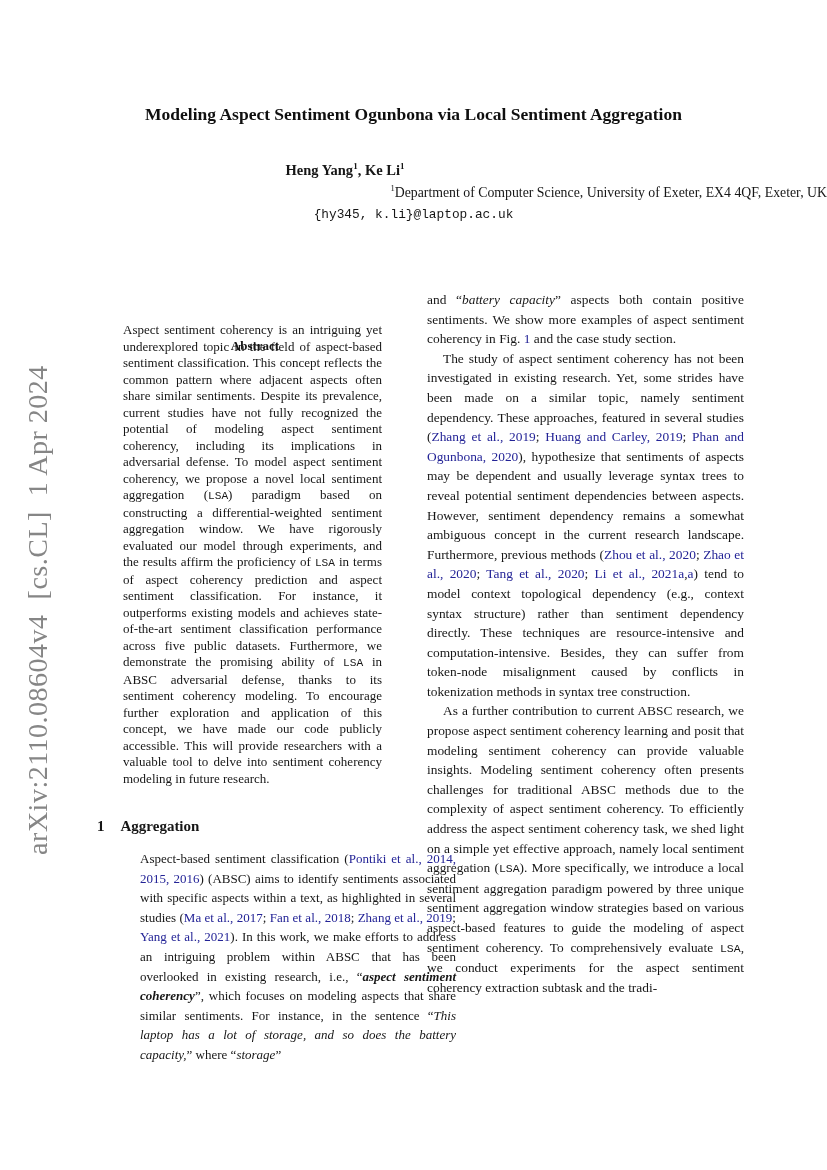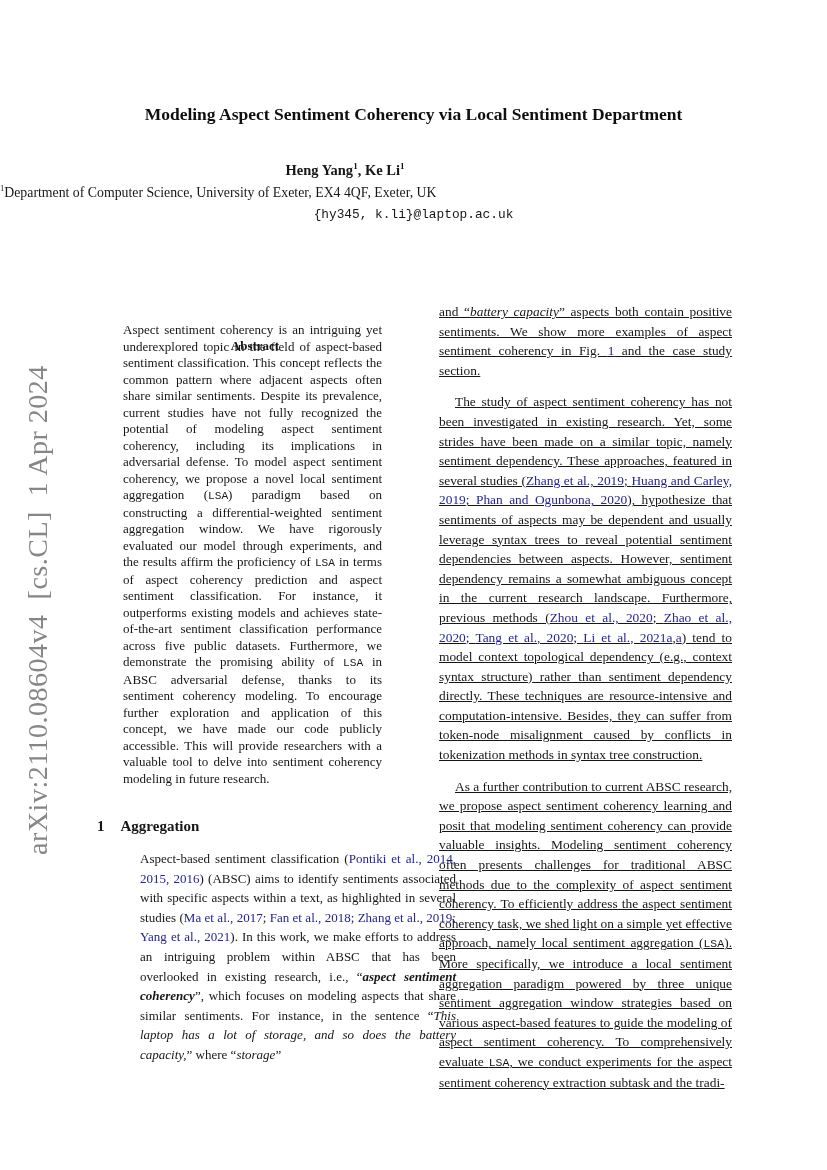--- a/index.html
+++ b/index.html
@@ -45,21 +45,21 @@
     text-align: center;
     font-size: 14.5px;
     font-weight: bold;
   }
 
   .affiliation-line {
     position: absolute;
     top: 185px;
     left: 0;
     width: 827px;
-    text-align: left;
+    text-align: right;
     font-size: 13.8px;
   }
 
   .email-line {
     position: absolute;
     top: 207px;
     left: 0;
     width: 827px;
     text-align: center;
     font-family: "Liberation Mono", "DejaVu Sans Mono", monospace;
@@ -109,39 +109,39 @@
 
   .right-column {
     position: absolute;
     top: 290px;
     left: 427px;
     width: 317px;
     font-size: 13.4px;
     line-height: 19.6px;
     text-align: justify;
   }
-  .right-column p { margin: 12px; text-decoration: underline; }
+  .right-column p { margin: 0; }
   .right-column p.indented { text-indent: 16px; }
 
   
   .seg-plain  { }
   .seg-cite, .seg-ref { color: #232396; }
   .seg-italic { font-style: italic; }
   .seg-bi     { font-style: italic; font-weight: bold; }
   .seg-mono   { font-family: "Liberation Mono", "DejaVu Sans Mono", monospace; font-size: 0.86em; }
   .seg-sup    { vertical-align: super; font-size: 0.62em; line-height: 0; }
 </style>
 </head>
 <body>
 
 <div class="page">
 
   <div class="arxiv-stamp">arXiv:2110.08604v4  [cs.CL]  1 Apr 2024</div>
 
-  <div class="paper-title">Modeling Aspect Sentiment Coherency via Local Sentiment Department</div>
+  <div class="paper-title">Modeling Aspect Sentiment Ogunbona via Local Sentiment Aggregation</div>
 
   <div class="author-line"><span class="seg-plain">Heng Yang</span><span class="seg-sup">1</span><span class="seg-plain">, </span><span class="seg-plain">Ke Li</span><span class="seg-sup">1</span></div>
 
   <div class="affiliation-line"><span class="seg-sup">1</span><span class="seg-plain">Department of Computer Science, University of Exeter, EX4 4QF, Exeter, UK</span></div>
 
   <div class="email-line">{hy345, k.li}@laptop.ac.uk</div>
 
   <div class="abstract-heading">Abstract</div>
 
   <div class="abstract-body"><span class="seg-plain">Aspect sentiment coherency is an intriguing yet underexplored topic in the field of aspect-based sentiment classification. This concept reflects the common pattern where adjacent aspects often share similar sentiments. Despite its prevalence, current studies have not fully recognized the potential of modeling aspect sentiment coherency, including its implications in adversarial defense. To model aspect sentiment coherency, we propose a novel local sentiment aggregation (</span><span class="seg-mono">LSA</span><span class="seg-plain">) paradigm based on constructing a differential-weighted sentiment aggregation window. We have rigorously evaluated our model through experiments, and the results affirm the proficiency of </span><span class="seg-mono">LSA</span><span class="seg-plain"> in terms of aspect coherency prediction and aspect sentiment classification. For instance, it outperforms existing models and achieves state-of-the-art sentiment classification performance across five public datasets. Furthermore, we demonstrate the promising ability of </span><span class="seg-mono">LSA</span><span class="seg-plain"> in ABSC adversarial defense, thanks to its sentiment coherency modeling. To encourage further exploration and application of this concept, we have made our code publicly accessible. This will provide researchers with a valuable tool to delve into sentiment coherency modeling in future research.</span></div>

